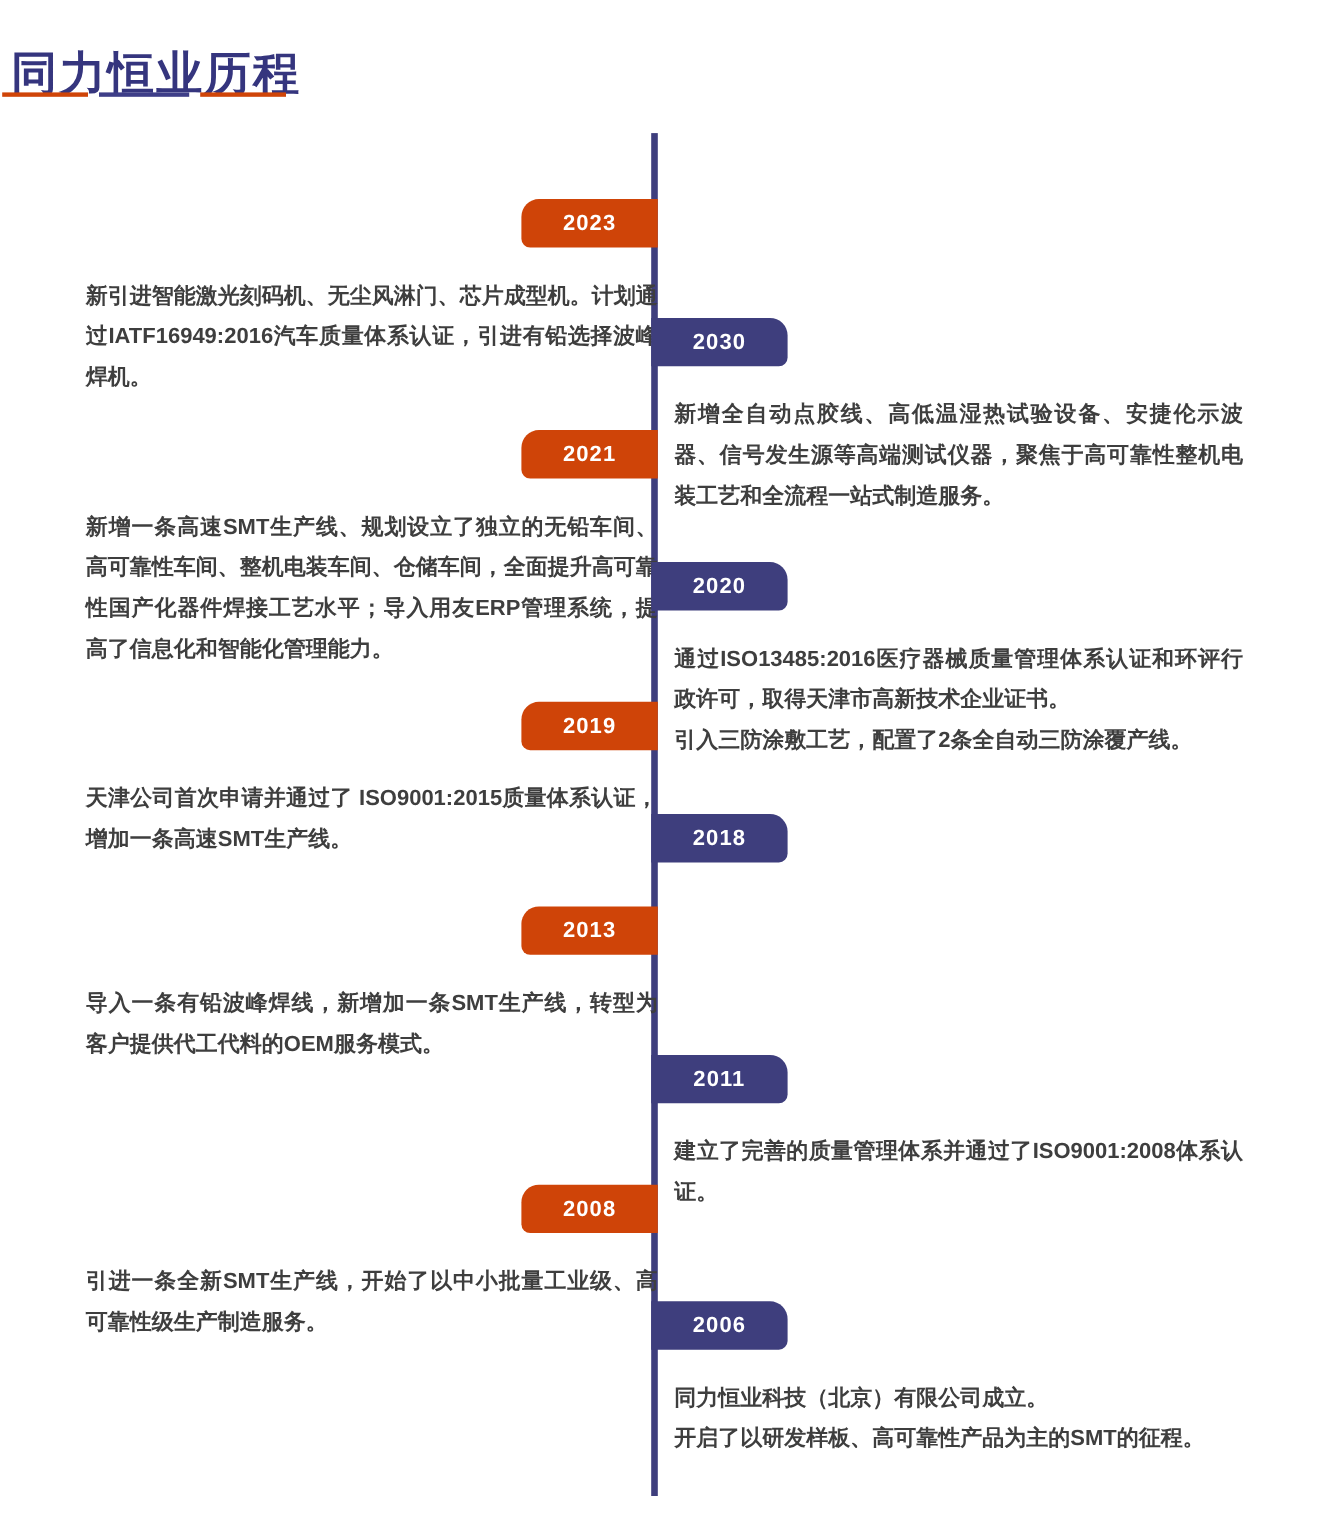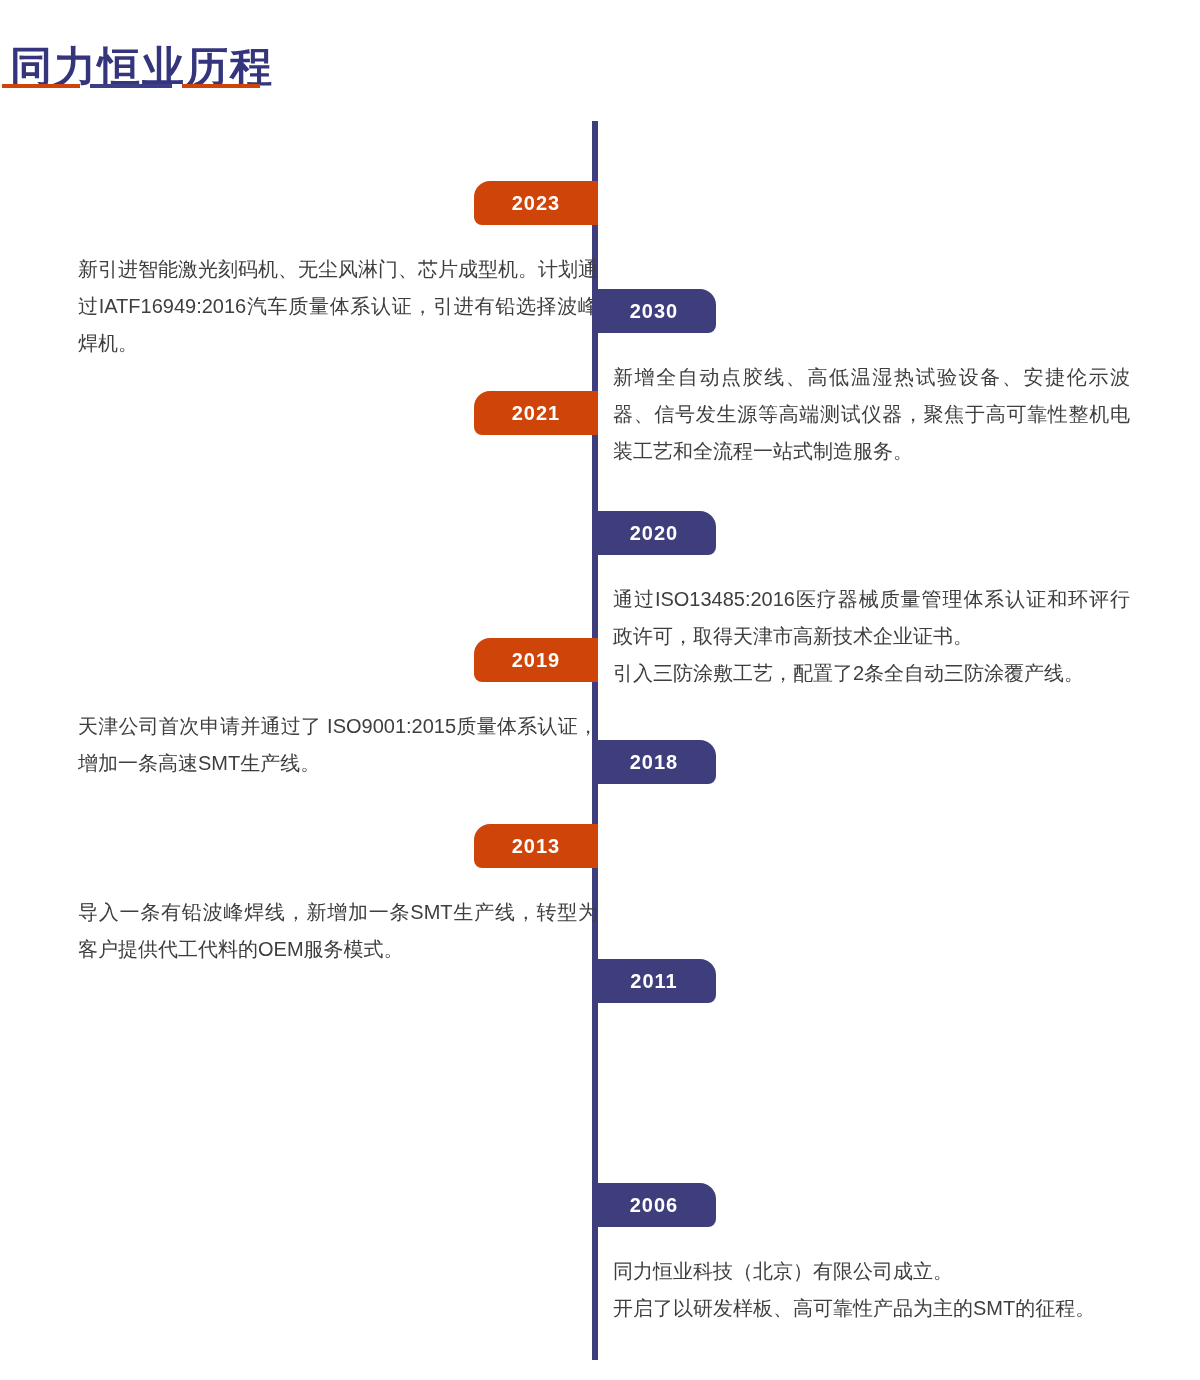--- a/index.html
+++ b/index.html
@@ -39,20 +39,21 @@
     letter-spacing: 1px;
   }
   .entry.left .badge  { margin-left: auto; background: #cf4408; border-radius: 16px 0 0 8px; }
   .entry.right .badge { margin-right: auto; background: #3e3e7d; border-radius: 0 16px 8px 0; }
 
   .desc {
     margin-top: 26px;
     font-size: 20px; line-height: 37px; color: #3e3e3e;
     white-space: pre-line;
     text-align: justify;
+    font-weight: bold;
   }
   .entry.right .desc { margin-left: 21px; margin-right: 10px; }
 </style>
 </head>
 <body>
 
 <div class="page">
 
   <h1 class="page-title">同力恒业历程</h1>
 
@@ -69,20 +70,21 @@
     <div class="desc">新引进智能激光刻码机、无尘风淋门、芯片成型机。计划通过IATF16949:2016汽车质量体系认证，引进有铅选择波峰焊机。</div>
   </div>
 
   <div class="entry right" style="top:289px">
     <div class="badge">2030</div>
     <div class="desc">新增全自动点胶线、高低温湿热试验设备、安捷伦示波器、信号发生源等高端测试仪器，聚焦于高可靠性整机电装工艺和全流程一站式制造服务。</div>
   </div>
 
   <div class="entry left" style="top:391px">
     <div class="badge">2021</div>
+    <div class="desc">新增一条高速SMT生产线、规划设立了独立的无铅车间、高可靠性车间、整机电装车间、仓储车间，全面提升高可靠性国产化器件焊接工艺水平；导入用友ERP管理系统，提高了信息化和智能化管理能力。</div>
   </div>
 
   <div class="entry right" style="top:511px">
     <div class="badge">2020</div>
     <div class="desc">通过ISO13485:2016医疗器械质量管理体系认证和环评行政许可，取得天津市高新技术企业证书。
 引入三防涂敷工艺，配置了2条全自动三防涂覆产线。</div>
   </div>
 
   <div class="entry left" style="top:638px">
     <div class="badge">2019</div>
@@ -93,22 +95,27 @@
     <div class="badge">2018</div>
   </div>
 
   <div class="entry left" style="top:824px">
     <div class="badge">2013</div>
     <div class="desc">导入一条有铅波峰焊线，新增加一条SMT生产线，转型为客户提供代工代料的OEM服务模式。</div>
   </div>
 
   <div class="entry right" style="top:959px">
     <div class="badge">2011</div>
+    <div class="desc">建立了完善的质量管理体系并通过了ISO9001:2008体系认证。</div>
   </div>
 
+  <div class="entry left" style="top:1077px">
+    <div class="badge">2008</div>
+    <div class="desc">引进一条全新SMT生产线，开始了以中小批量工业级、高可靠性级生产制造服务。</div>
+  </div>
 
   <div class="entry right" style="top:1183px">
     <div class="badge">2006</div>
     <div class="desc">同力恒业科技（北京）有限公司成立。
 开启了以研发样板、高可靠性产品为主的SMT的征程。</div>
   </div>
 
 </div>
 
 </body></html>

